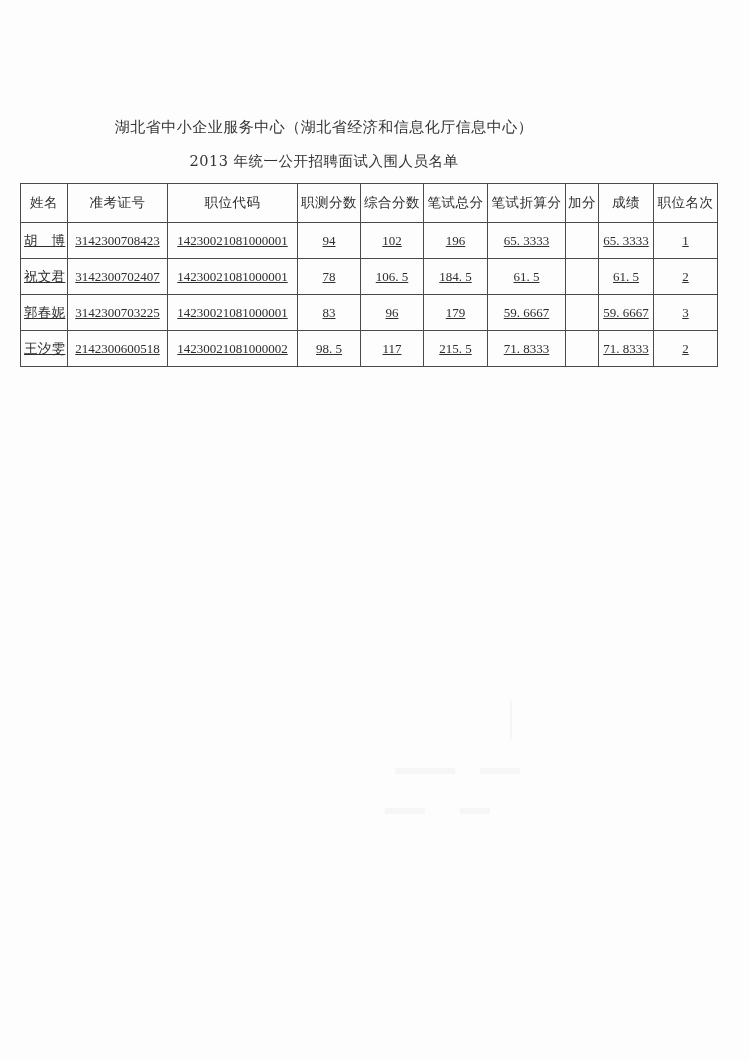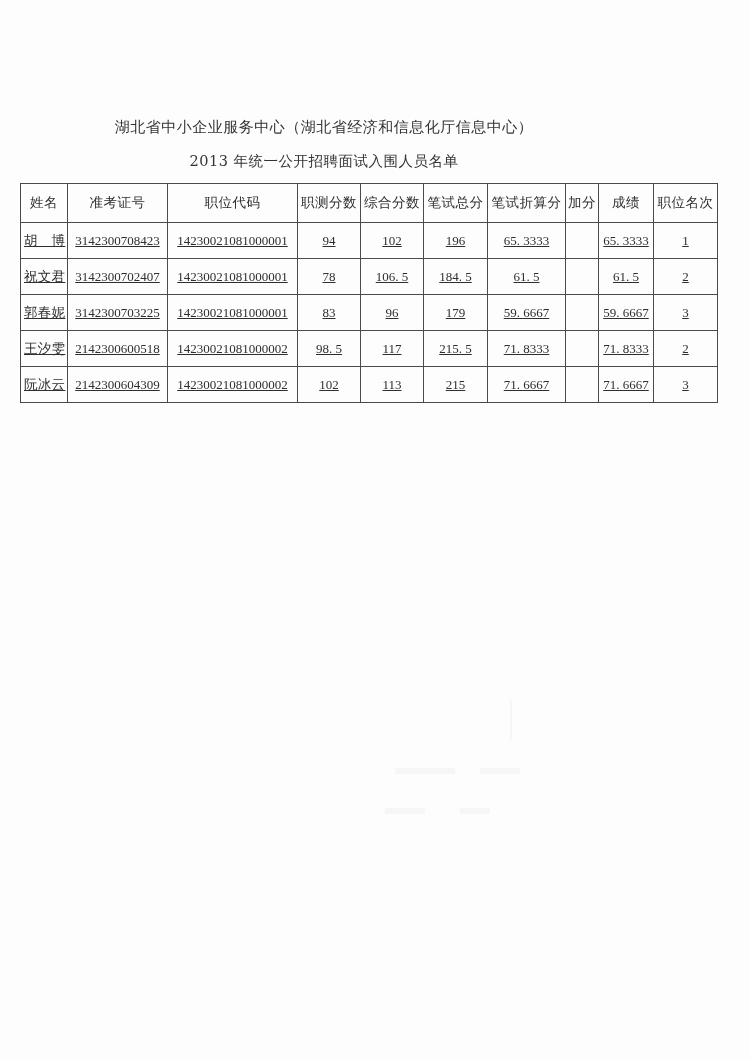--- a/index.html
+++ b/index.html
@@ -154,32 +154,20 @@
         <td>2142300600518</td>
         <td>14230021081000002</td>
         <td>98. 5</td>
         <td>117</td>
         <td>215. 5</td>
         <td>71. 8333</td>
         <td></td>
         <td>71. 8333</td>
         <td>2</td>
       </tr>
-      <tr>
-        <td class="name">阮冰云</td>
-        <td>2142300604309</td>
-        <td>14230021081000002</td>
-        <td>102</td>
-        <td>113</td>
-        <td>215</td>
-        <td>71. 6667</td>
-        <td></td>
-        <td>71. 6667</td>
-        <td>3</td>
-      </tr>
     </tbody>
   </table>
 
   <div class="bleed" style="left:395px;top:768px;width:60px;height:6px;"></div>
   <div class="bleed" style="left:480px;top:768px;width:40px;height:6px;"></div>
   <div class="bleed" style="left:385px;top:808px;width:40px;height:6px;"></div>
   <div class="bleed" style="left:460px;top:808px;width:30px;height:6px;"></div>
   <div class="bleed" style="left:510px;top:700px;width:2px;height:40px;"></div>
 
 </div>

